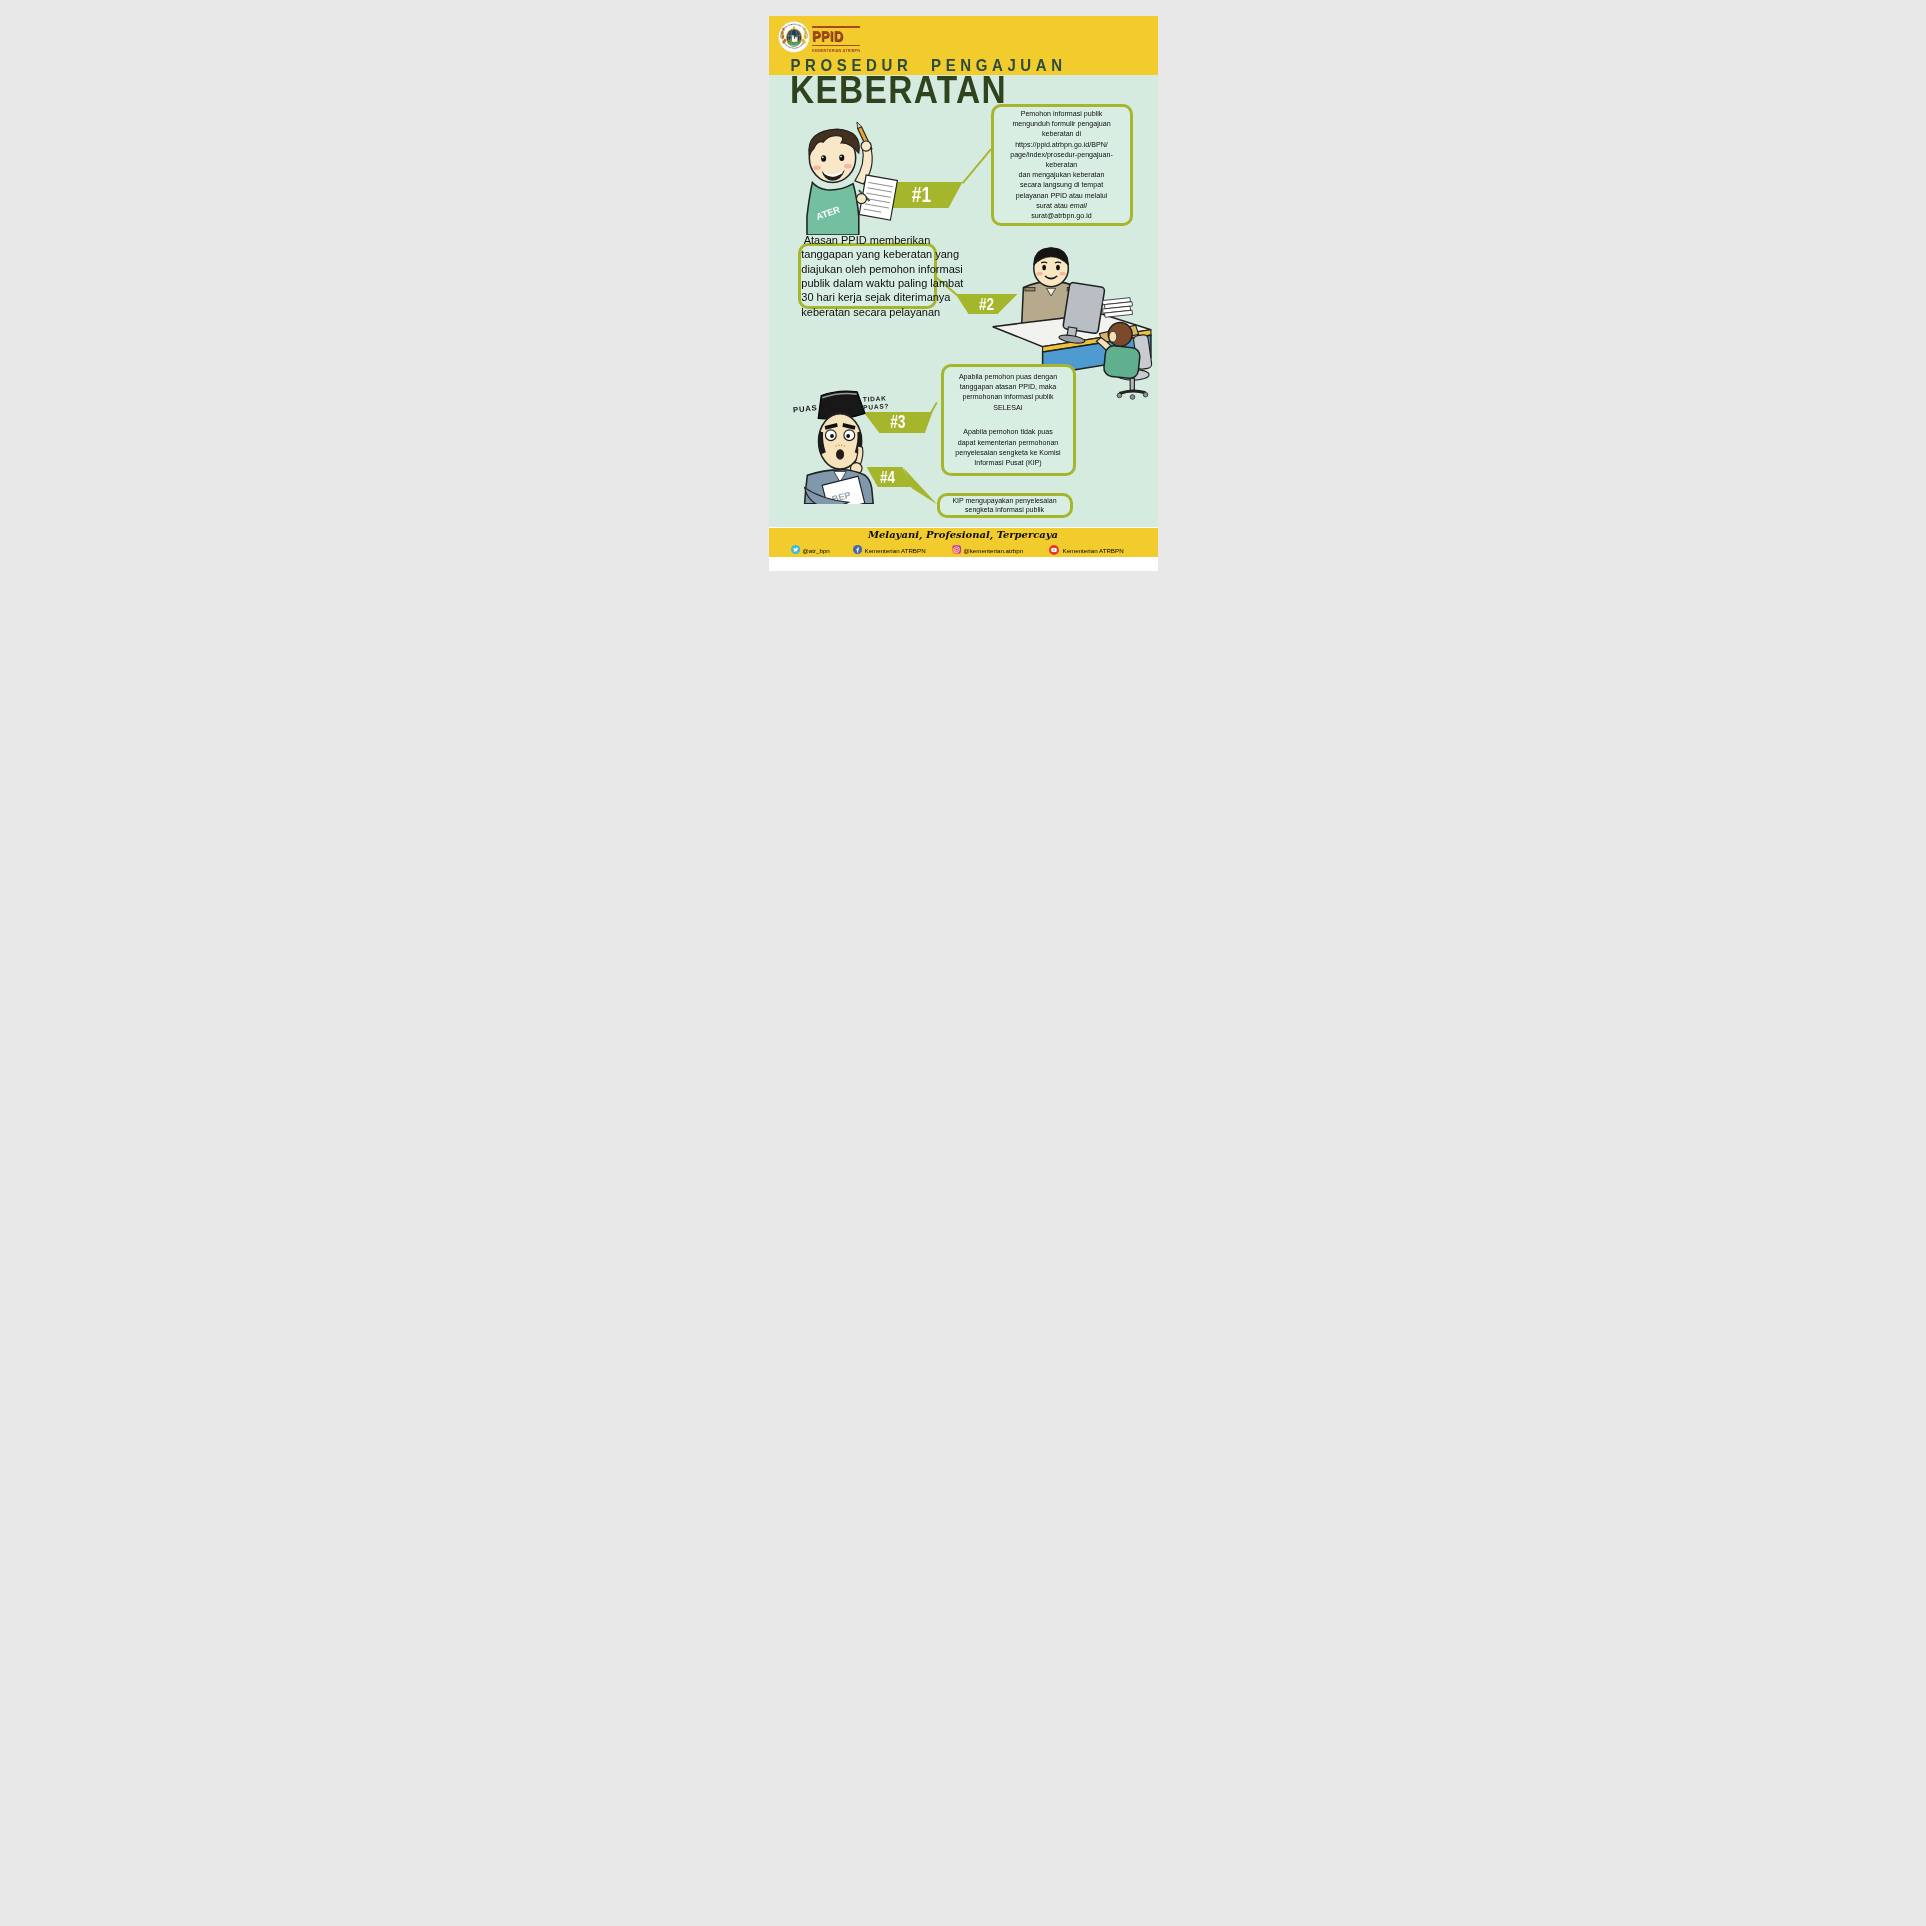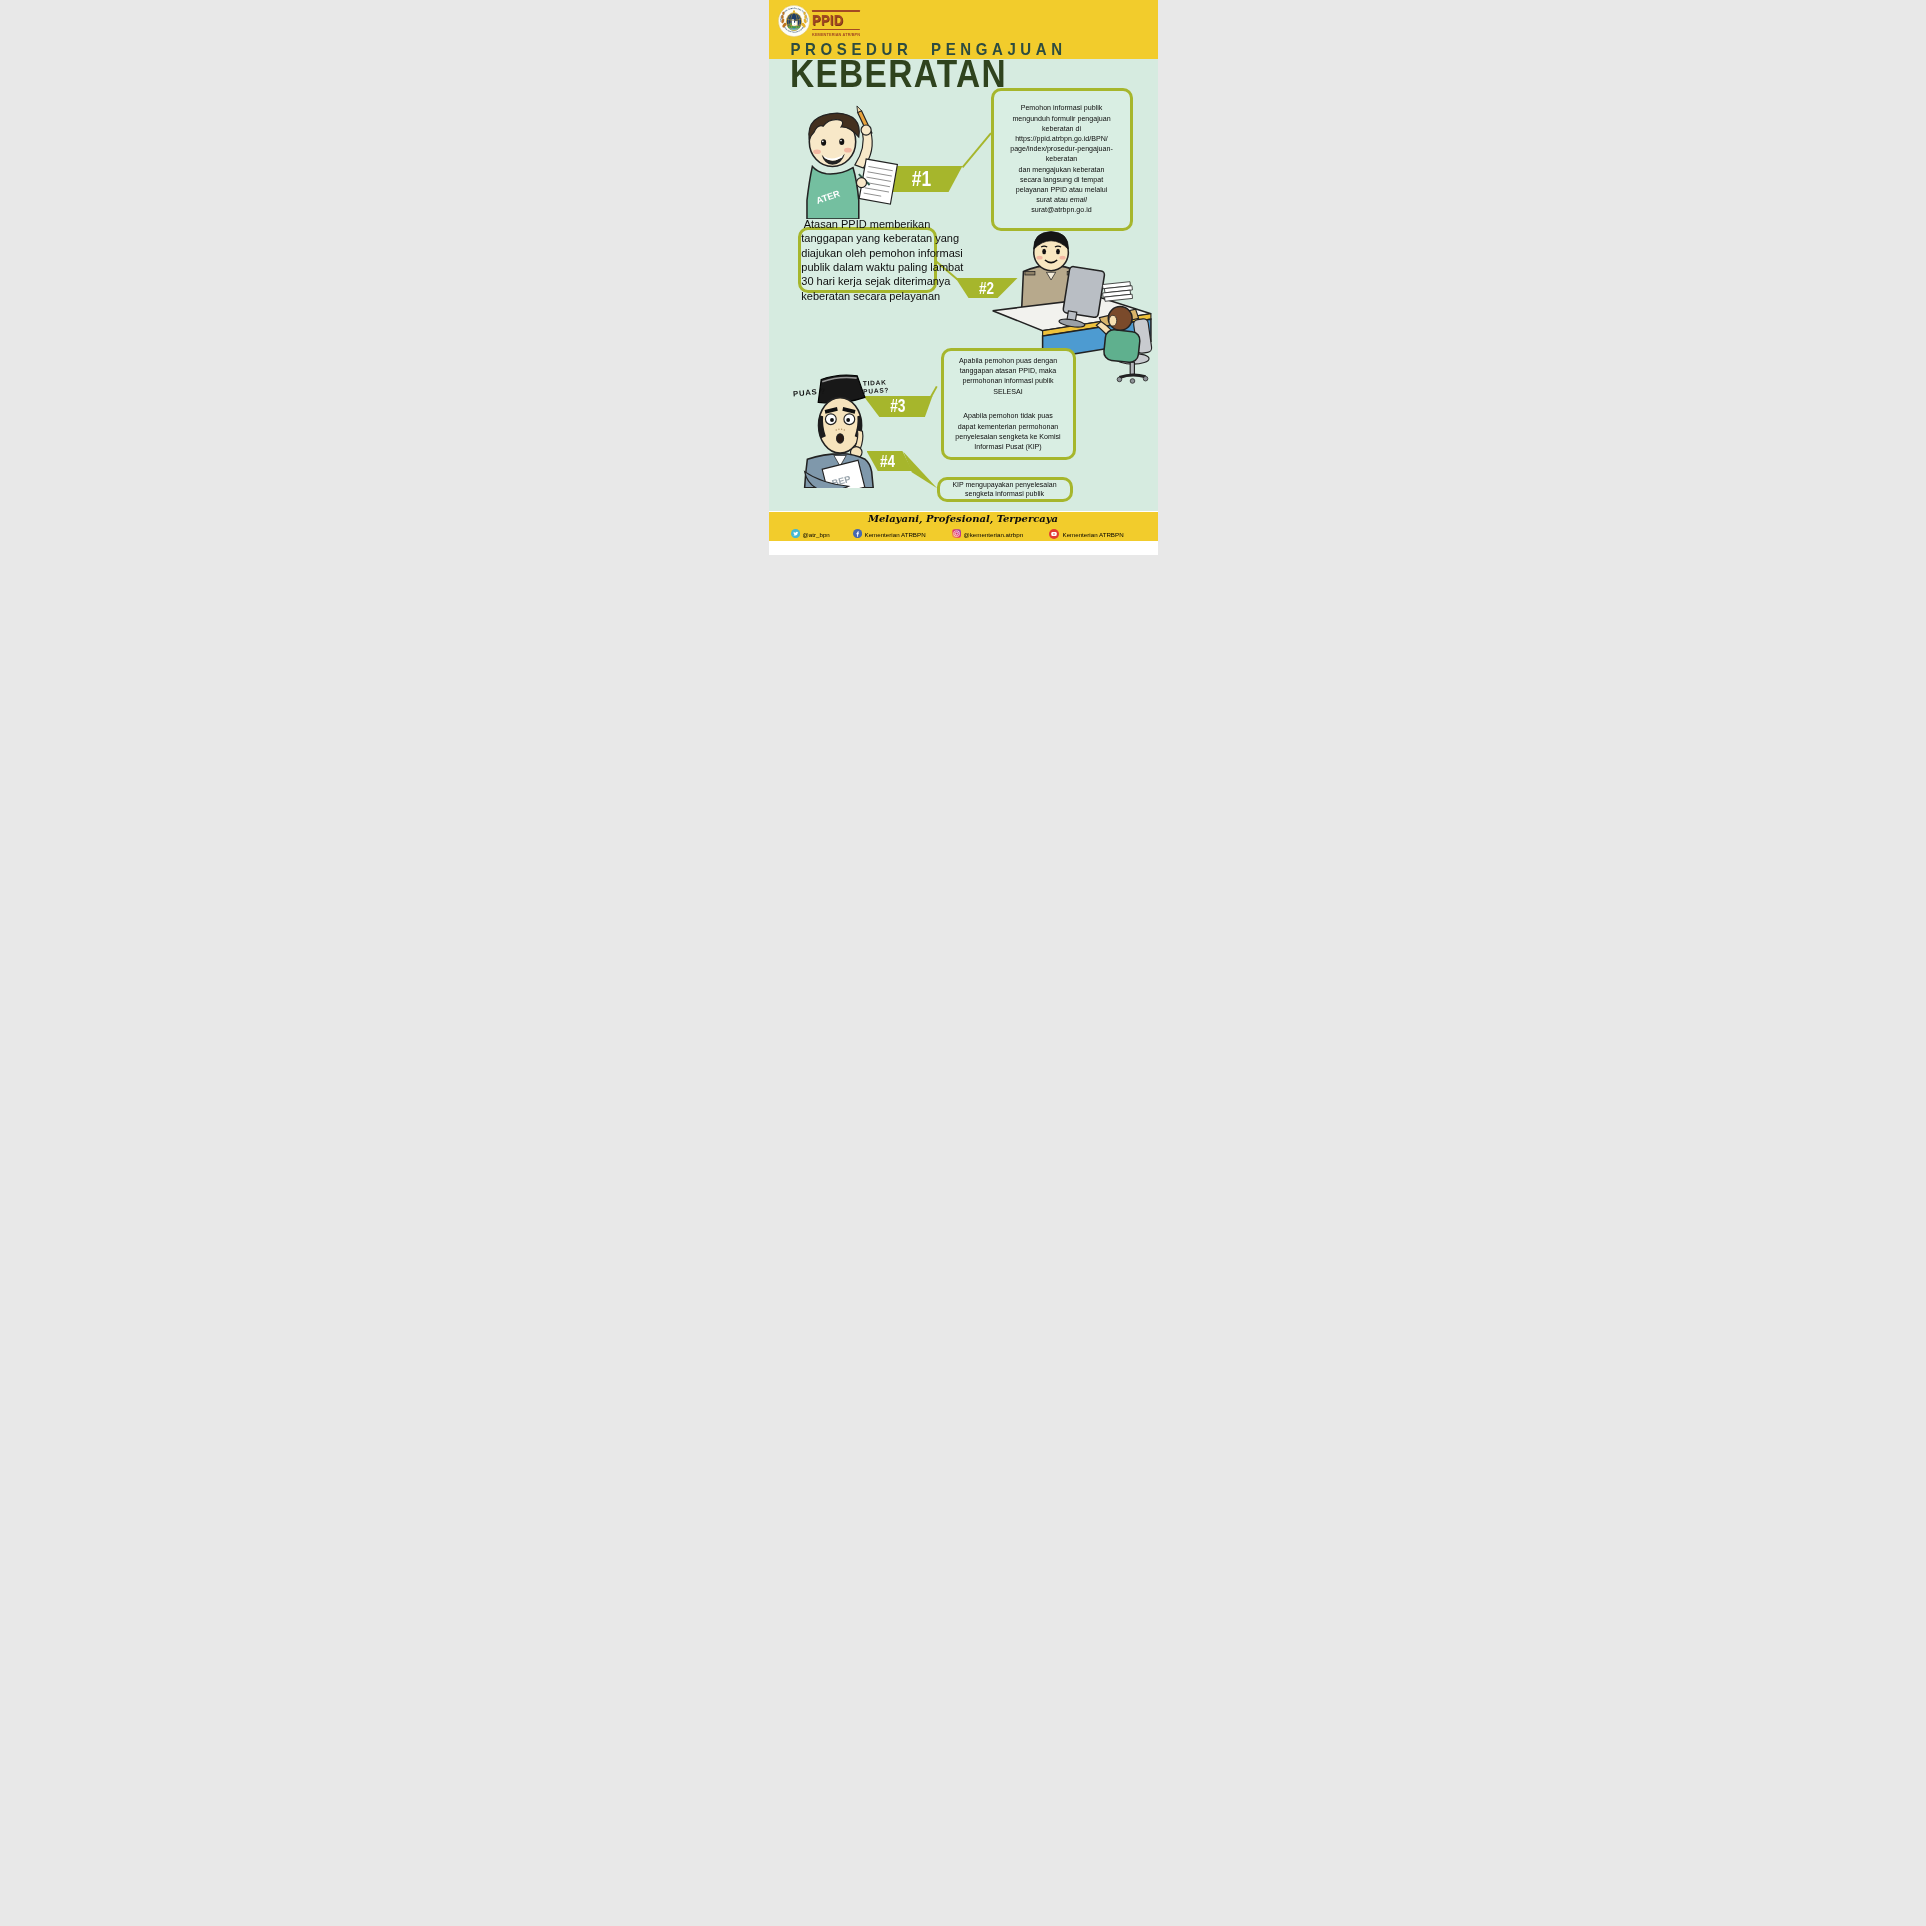--- a/index.html
+++ b/index.html
@@ -1,16 +1,16 @@
 <!DOCTYPE html>
 <html style="font-size:6.2px"><head>
 <meta charset="utf-8">
 <style>
   html,body{margin:0;padding:0;background:#e8e8e8;}
-  .page{position:relative;width:389px;height:555px;margin:0 auto;background:#ffffff;
+  .page{position:relative;width:389px;height:555px;margin:16px auto;background:#ffffff;
         font-family:"Liberation Sans",sans-serif;overflow:hidden;}
   .band-header{position:absolute;left:0;top:0;width:389px;height:59px;background:#f2cc2c;}
   .band-body{position:absolute;left:0;top:59px;width:389px;height:452px;background:#d6ebe0;}
   .band-footer{position:absolute;left:0;top:512px;width:389px;height:29px;background:#f2cc2c;}
   .abs{position:absolute;}
   
   .wordmark{position:absolute;left:43px;top:10.4px;width:48px;}
   .wm-bar{height:1.9px;background:#a34a23;border-radius:0.4px;}
   .wm-ppid{font-weight:bold;font-size:14.6px;line-height:0.98;color:#a34a23;letter-spacing:0.4px;
            transform:scaleX(0.88);transform-origin:left center;text-shadow:0.8px 0.8px 0 #7c3414;margin:1.2px 0 0.8px 0;}
@@ -19,21 +19,21 @@
   
   .title1{position:absolute;left:22px;top:40px;font-weight:bold;font-size:15px;color:#2d4c40;
           letter-spacing:4.6px;word-spacing:10px;white-space:nowrap;transform:scaleY(1.08);transform-origin:left top;}
   .title2{position:absolute;left:21px;top:54px;font-weight:bold;font-size:38px;color:#2f431e;
           letter-spacing:1.5px;line-height:1;white-space:nowrap;transform:scaleX(0.88) scaleY(1.02);transform-origin:left top;}
   
   .sbox{position:absolute;background:#d9eee3;border:3.1px solid #a6b62c;border-radius:10px;
         box-sizing:border-box;display:flex;flex-direction:column;justify-content:center;
         text-align:center;color:#0d0d0d;}
   .sbox .ln{white-space:nowrap;}
-  .box1{left:222px;top:88px;width:142px;height:143px;font-size:7.1px;line-height:1.44;padding:3.9px 1.5px;}
+  .box1{left:222px;top:88px;width:142px;height:122px;font-size:7.1px;line-height:1.44;padding:3.9px 1.5px;}
   .box2{left:29px;top:227px;width:139px;height:66px;font-size:11px;line-height:1.3;padding:1.5px 0.8px;}
   .box3{left:172px;top:348px;width:135px;height:112px;font-size:7.1px;line-height:1.44;padding:3.1px 0.8px;}
   .box3 .para2{margin-top:14.6px;}
   .box4{left:168px;top:477px;width:136px;height:25.4px;font-size:7px;line-height:1.25;padding:0.8px;}
   
   .badge{position:absolute;background:#a6b62c;display:flex;align-items:center;justify-content:center;
          color:#ffffff;font-weight:bold;}
   .badge span{display:block;transform:scaleX(0.78);}
   .badge1{left:112px;top:166px;width:82px;height:26px;font-size:22.3px;
           clip-path:polygon(0 0,100% 0,83% 100%,7% 100%);}

